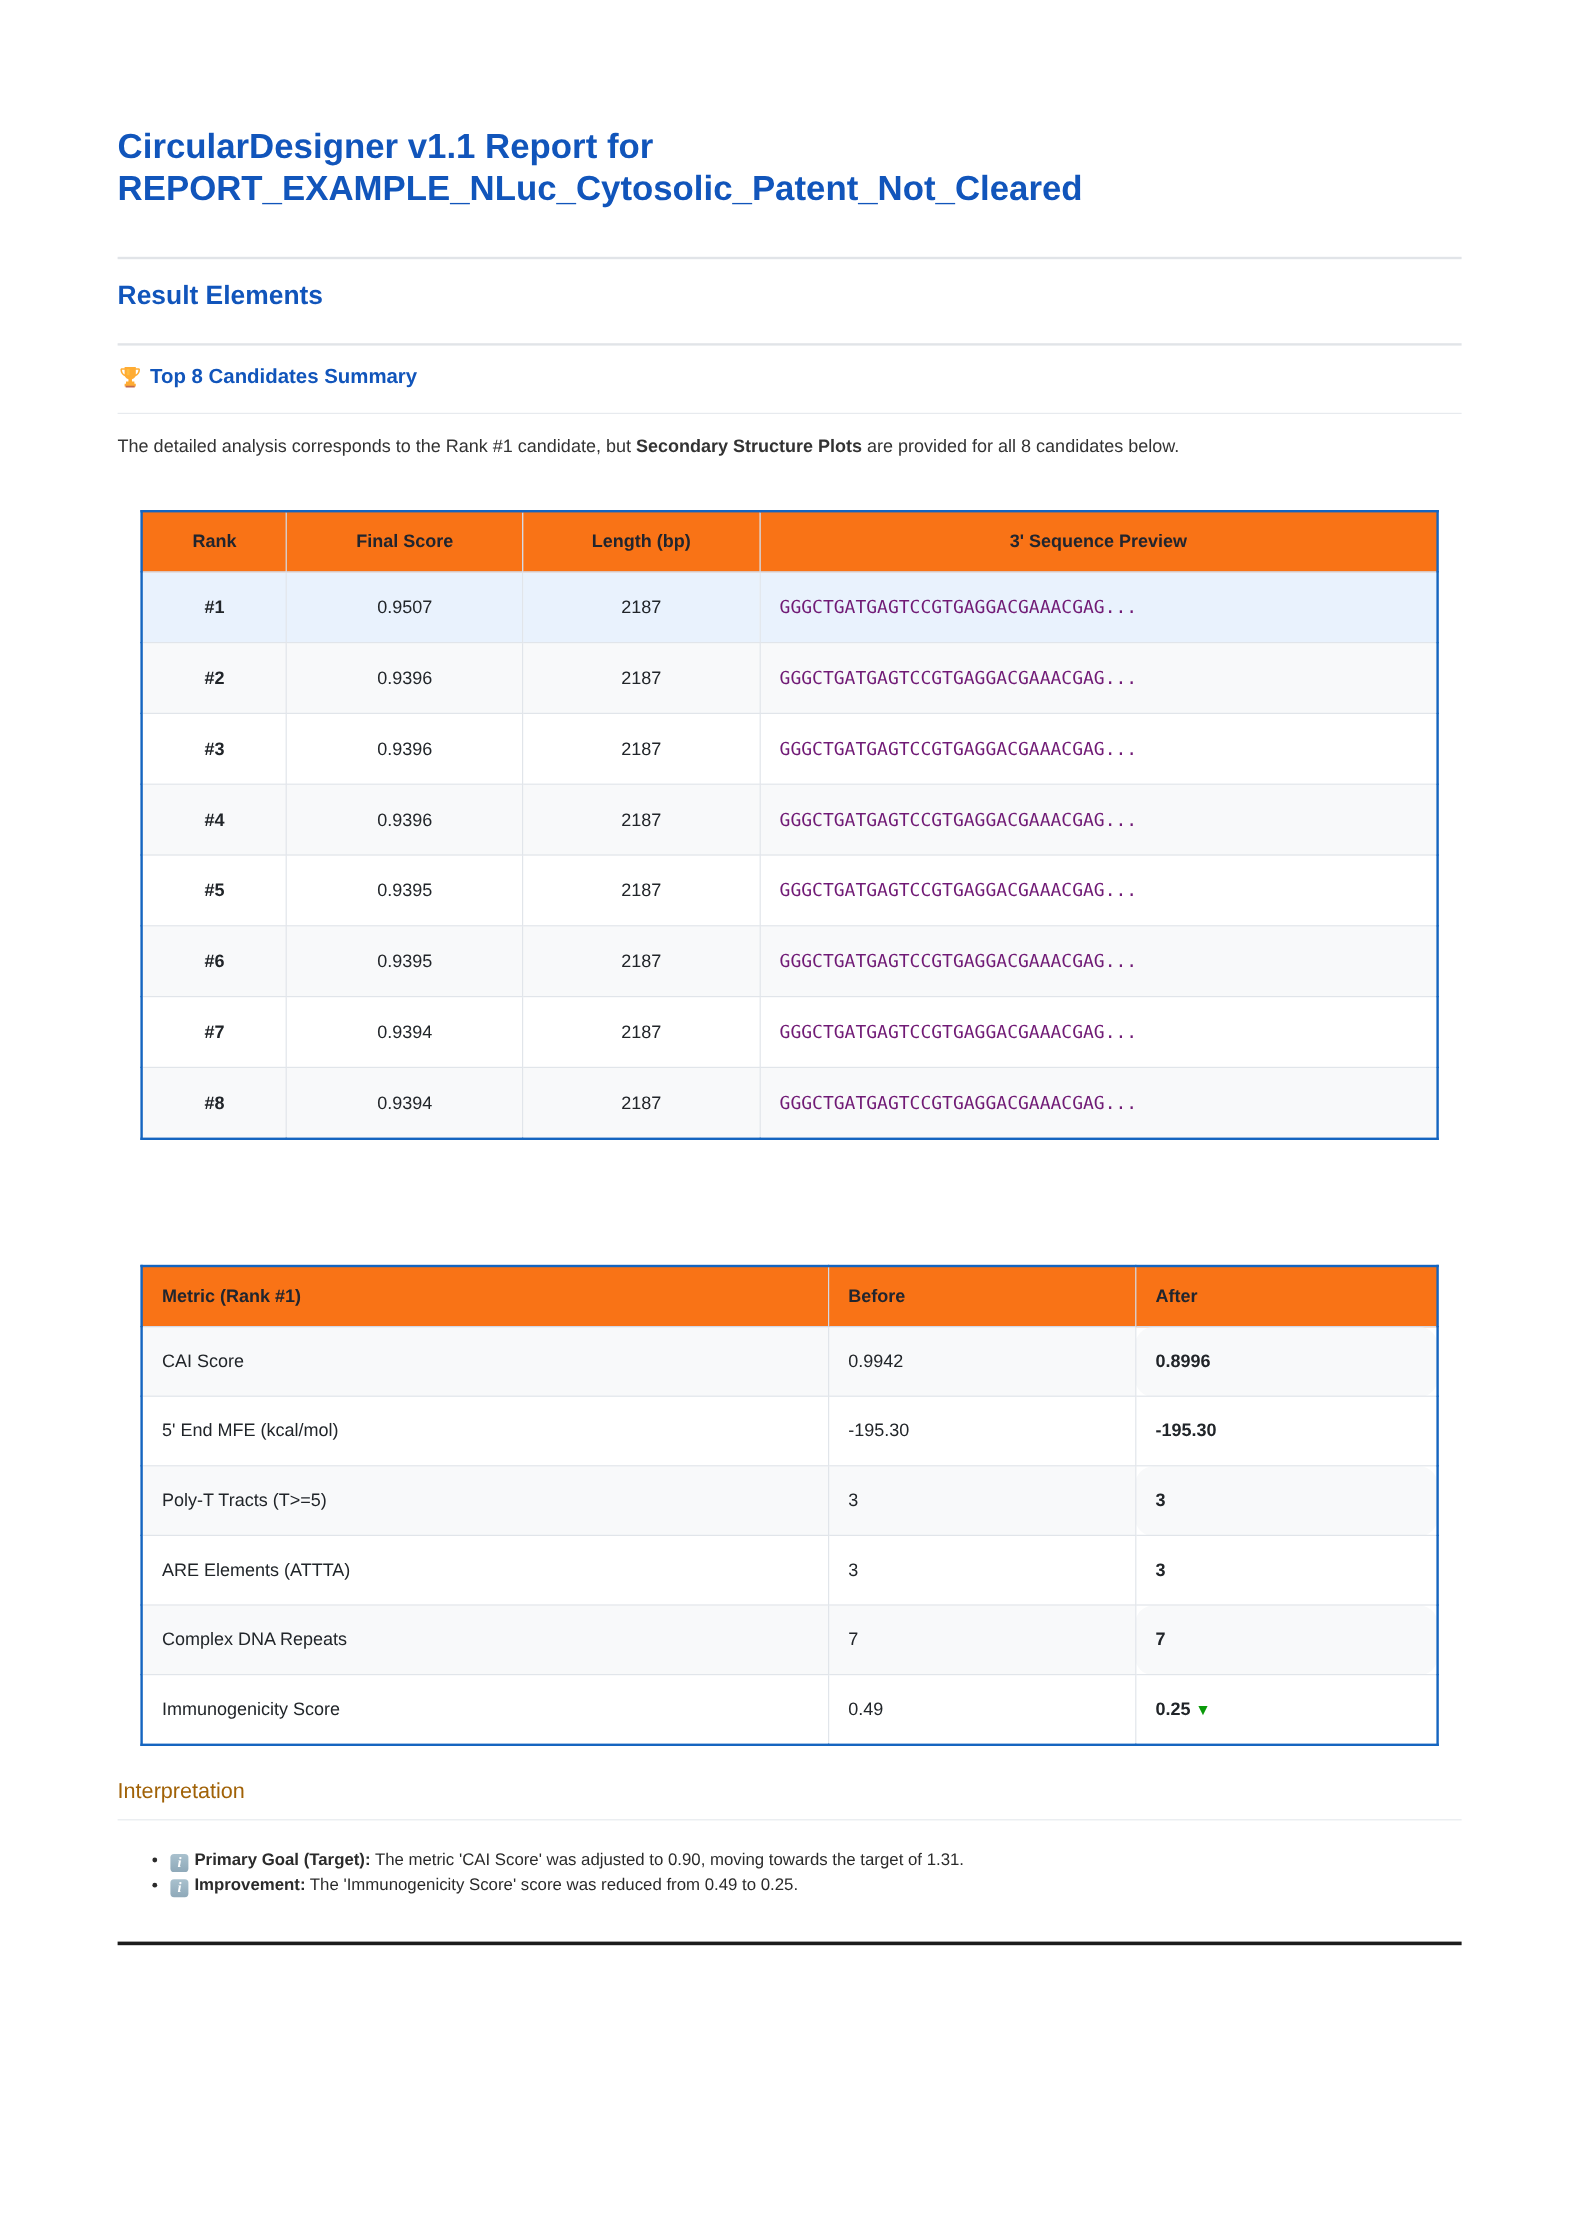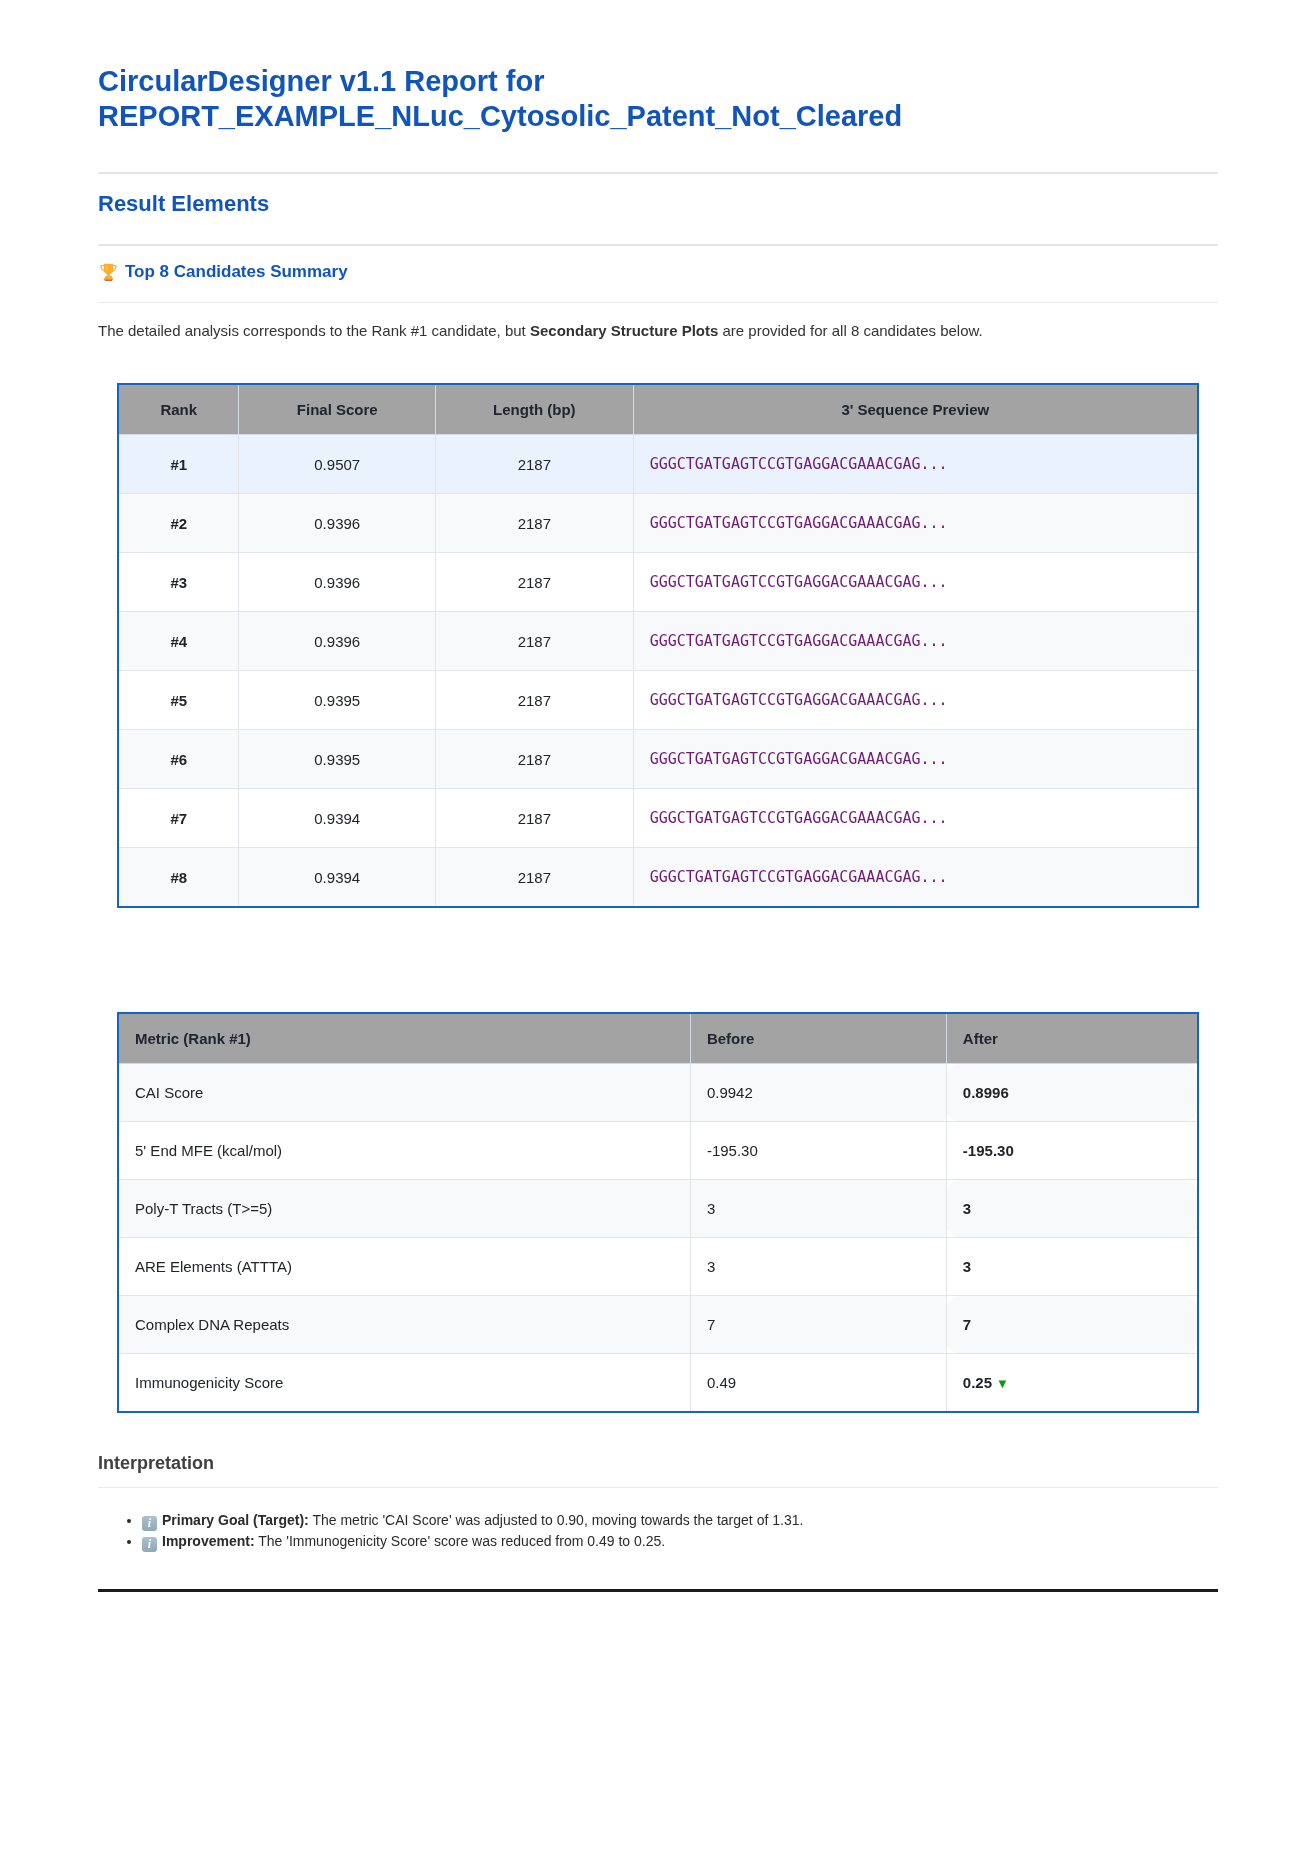--- a/index.html
+++ b/index.html
@@ -8,21 +8,21 @@
     width: 1316px;
     height: 1860px;
     background: #ffffff;
     font-family: "Liberation Sans", sans-serif;
     color: #212529;
   }
   .container { margin: 0 98px; }
 
   h1.report-title {
     margin: 0;
-    padding-top: 64px;
+    padding-top: 106px;
     font-size: 29px;
     line-height: 1.2;
     font-weight: bold;
     color: #1155bb;
     overflow-wrap: break-word;
   }
   .hr-major {
     border: none;
     border-top: 2px solid #e1e4e8;
     margin: 38px 0 0 0;
@@ -59,21 +59,21 @@
   }
 
   table.report-table {
     border-collapse: collapse;
     width: calc(100% - 38px);
     margin: 42px 19px 0 19px;
     border: 2px solid #1565c0;
     font-size: 15px;
   }
   table.report-table th {
-    background: #a3a3a3;
+    background: #f97316;
     font-weight: bold;
     padding: 16px;
     border: 1px solid #d3dae8;
     color: #21252e;
   }
   table.report-table td {
     padding: 20px 16px;
     border: 1px solid #e1e5ea;
     background: #ffffff;
   }
@@ -92,24 +92,24 @@
 
   
   #metrics-table { margin-top: 104px; }
   #metrics-table th { text-align: left; }
   #metrics-table td { text-align: left; }
   #metrics-table tbody tr:nth-child(odd) td { background: #f8f9fa; }
   #metrics-table td.after { font-weight: bold; border-radius: 15px; }
   .arrow { color: #0a9a0a; font-weight: bold; font-size: 13px; padding-left: 4px; }
 
   h3.interp-heading {
-    margin: 40px 0 0 0;
+    margin: 27px 0 0 0;
     font-size: 18px;
-    font-weight: bold;
-    color: #404040;
+    font-weight: normal;
+    color: #a16207;
   }
   .hr-after-interp { margin-top: 13px; }
 
   ul.interp-list {
     margin: 22px 0 0 0;
     padding-left: 44px;
     font-size: 14px;
     color: #2b2b2b;
   }
   ul.interp-list li { line-height: 21px; }

